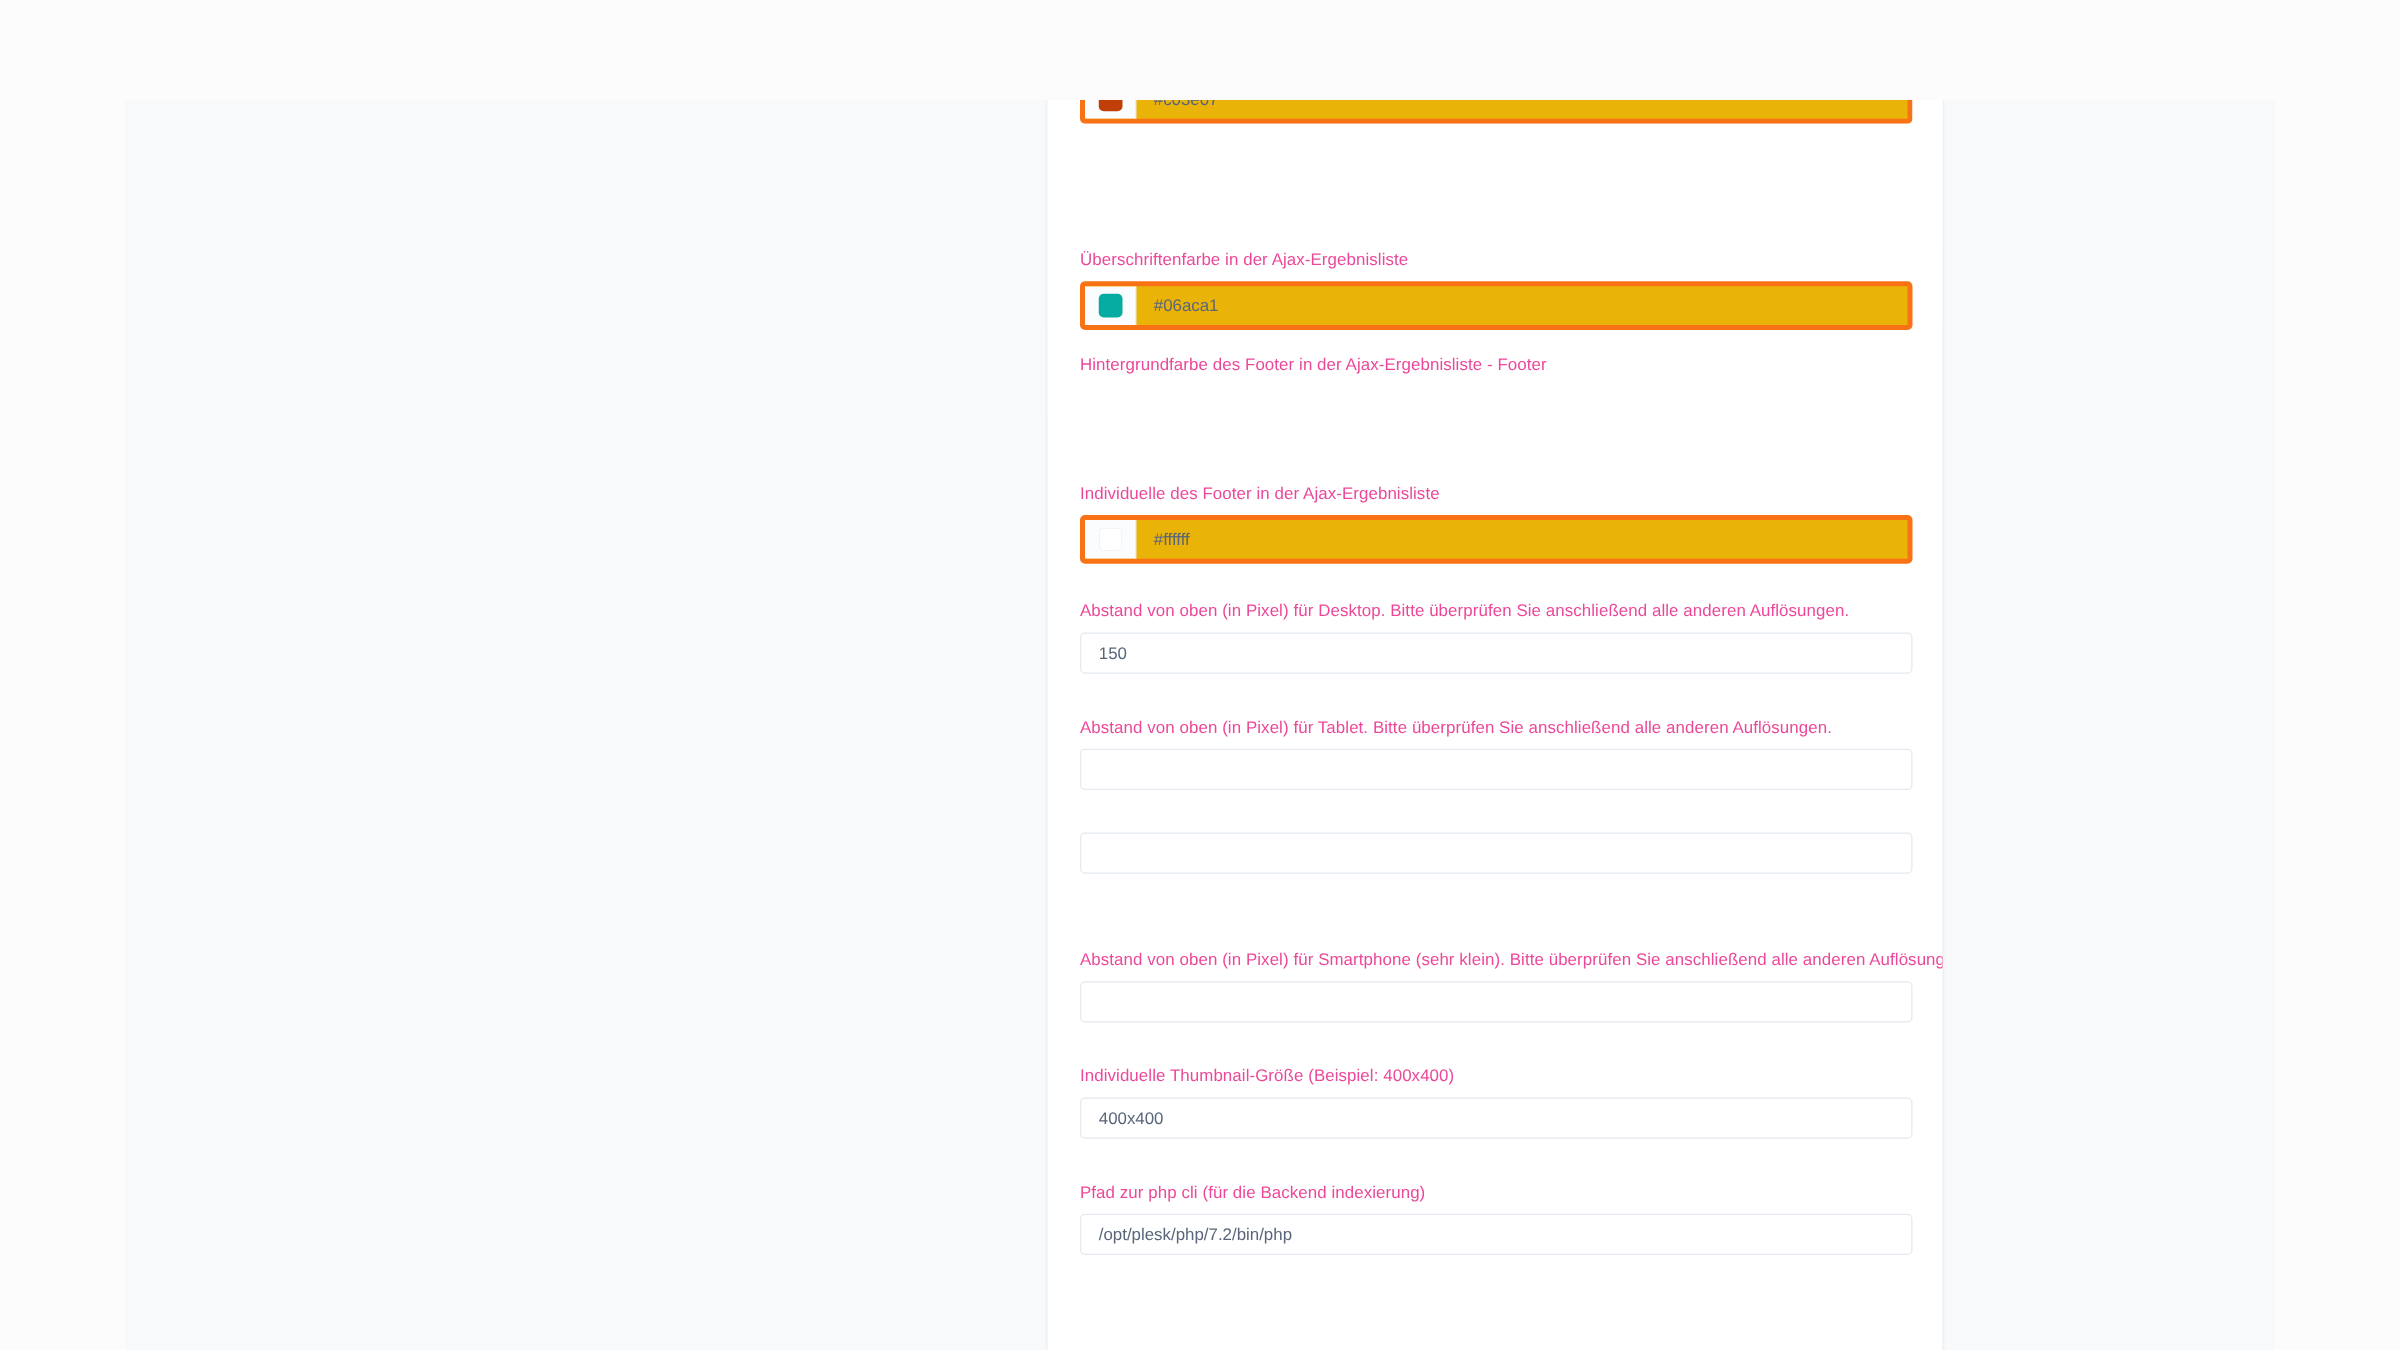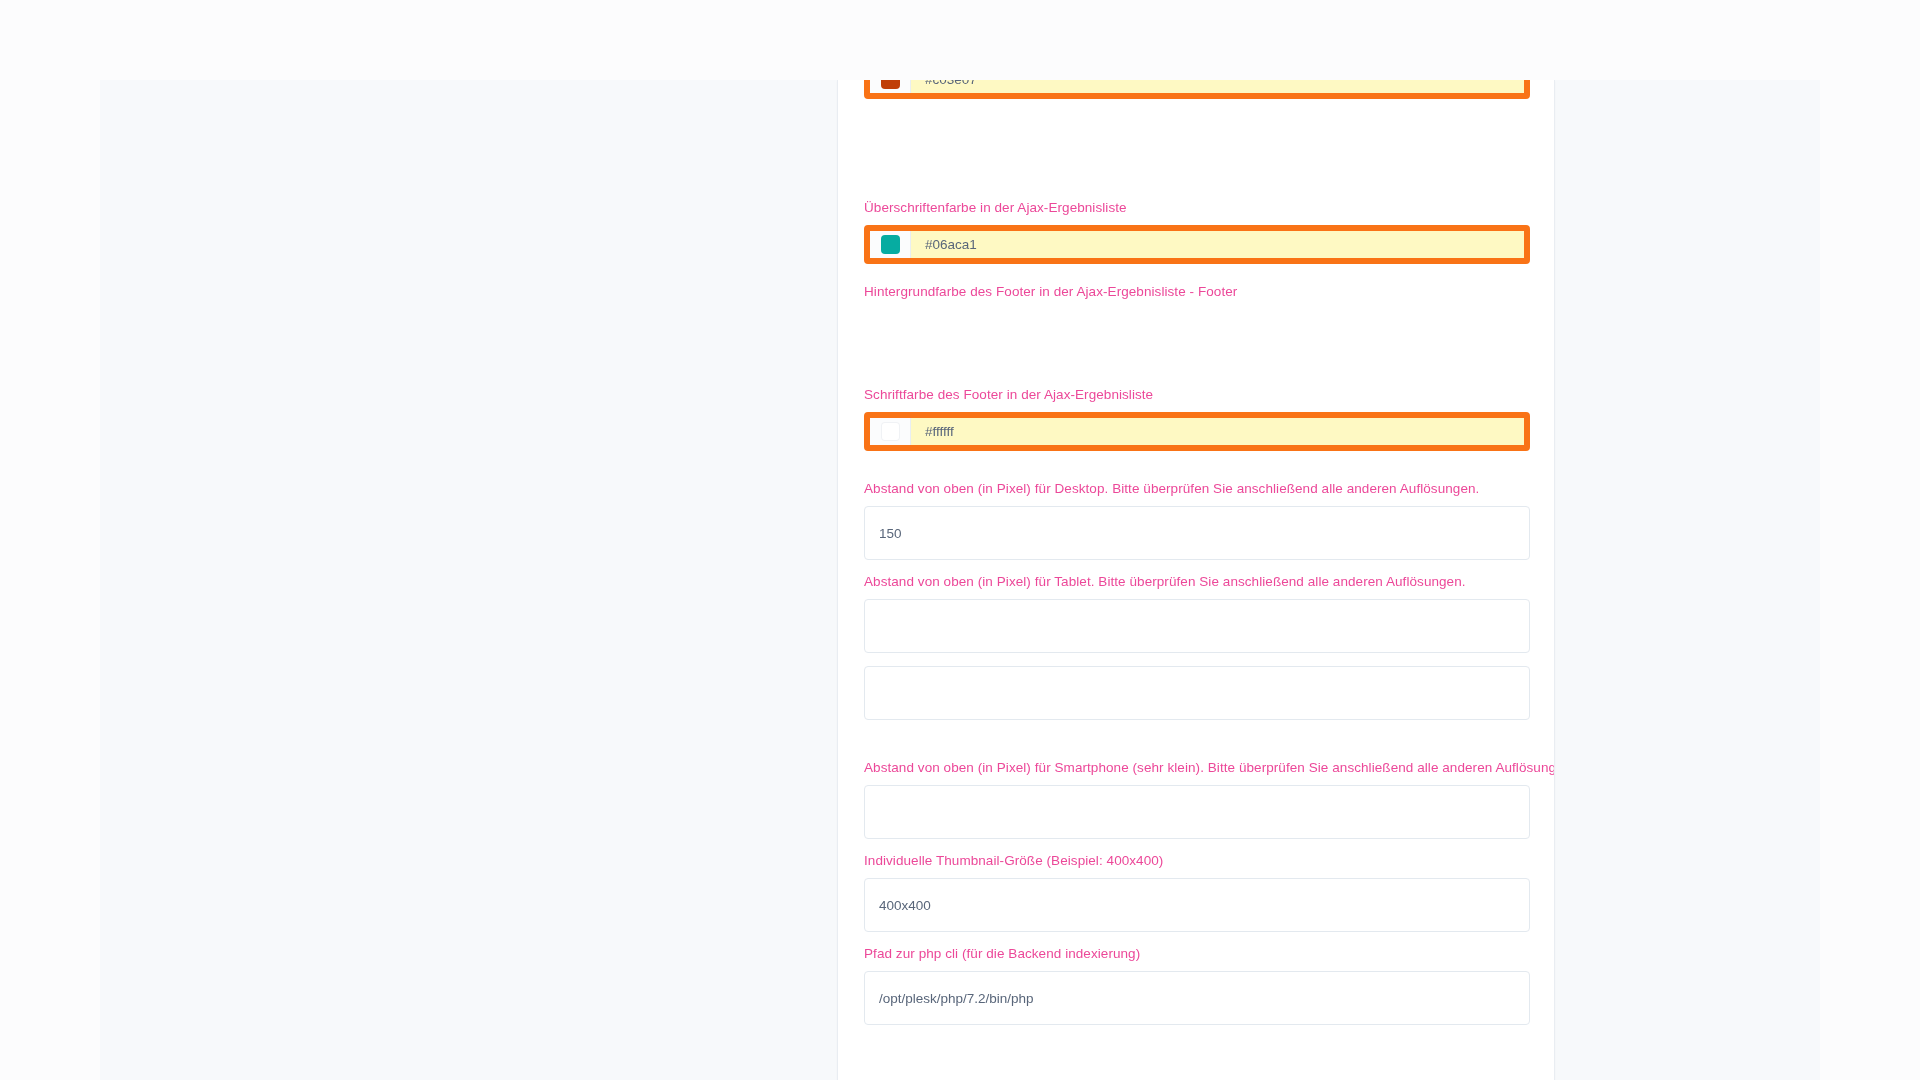--- a/index.html
+++ b/index.html
@@ -60,41 +60,41 @@
     color: #ec4899;
     letter-spacing: 0.005em;
     white-space: nowrap;
     margin-bottom: 9px;
   }
 
   
   .text-input {
     box-sizing: border-box;
     width: 666px;
-    height: 54px;
+    height: 33px;
     background: #ffffff;
     border: 1px solid #e3e9ef;
     border-radius: 4px;
     display: flex;
     align-items: center;
     padding-left: 14px;
     font-size: 13.5px;
     color: #59667a;
   }
 
   
   .color-group {
     box-sizing: border-box;
     width: 666px;
     height: 39px;
     display: flex;
     align-items: stretch;
-    border: 6px solid #f97316;
+    border: 4px solid #f97316;
     border-radius: 4px;
-    background: #fef9c3;
+    background: #eab308;
     overflow: hidden;
   }
 
   .color-addon {
     width: 40px;
     min-width: 40px;
     background: #fbfcfd;
     border-right: 1px solid #e9eef3;
     display: flex;
     align-items: center;
@@ -157,21 +157,21 @@
           </div>
           <div class="color-value">#06aca1</div>
         </div>
       </div>
 
       <div class="field" style="top:203px">
         <div class="field-label">Hintergrundfarbe des Footer in der Ajax-Ergebnisliste - Footer</div>
       </div>
 
       <div class="field" style="top:306px">
-        <div class="field-label">Schriftfarbe des Footer in der Ajax-Ergebnisliste</div>
+        <div class="field-label">Individuelle des Footer in der Ajax-Ergebnisliste</div>
         <div class="color-group">
           <div class="color-addon">
             <span class="swatch is-white"></span>
           </div>
           <div class="color-value">#ffffff</div>
         </div>
       </div>
 
       <div class="field" style="top:400px">
         <div class="field-label">Abstand von oben (in Pixel) für Desktop. Bitte überprüfen Sie anschließend alle anderen Auflösungen.</div>

